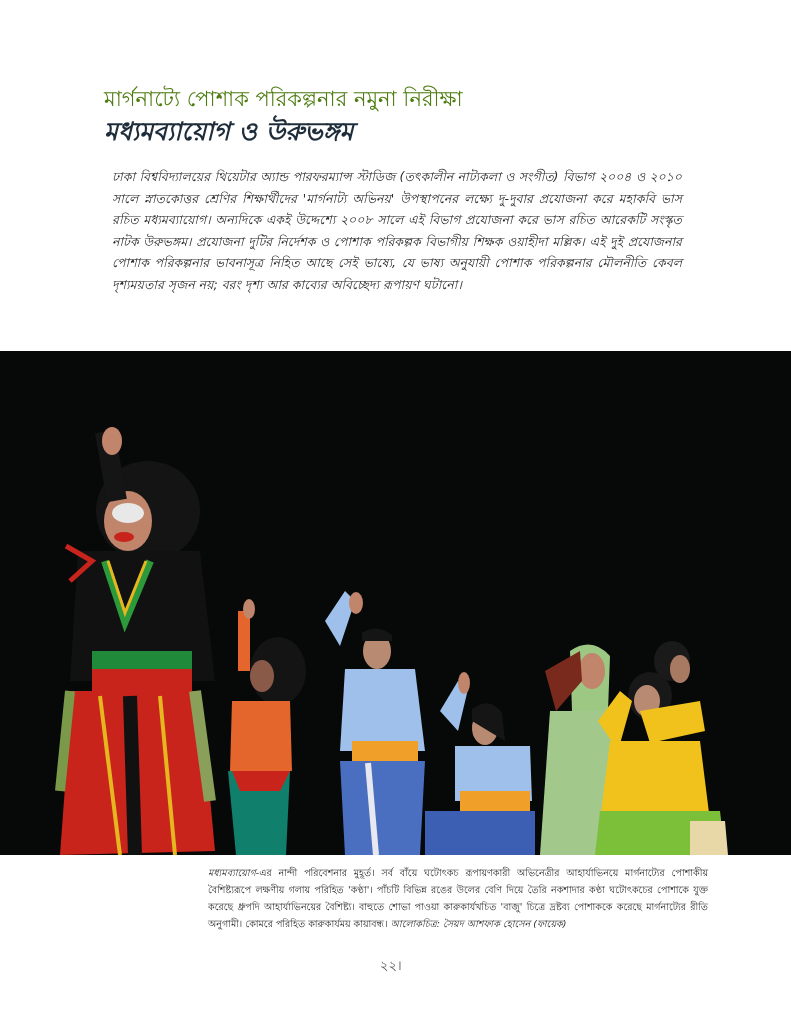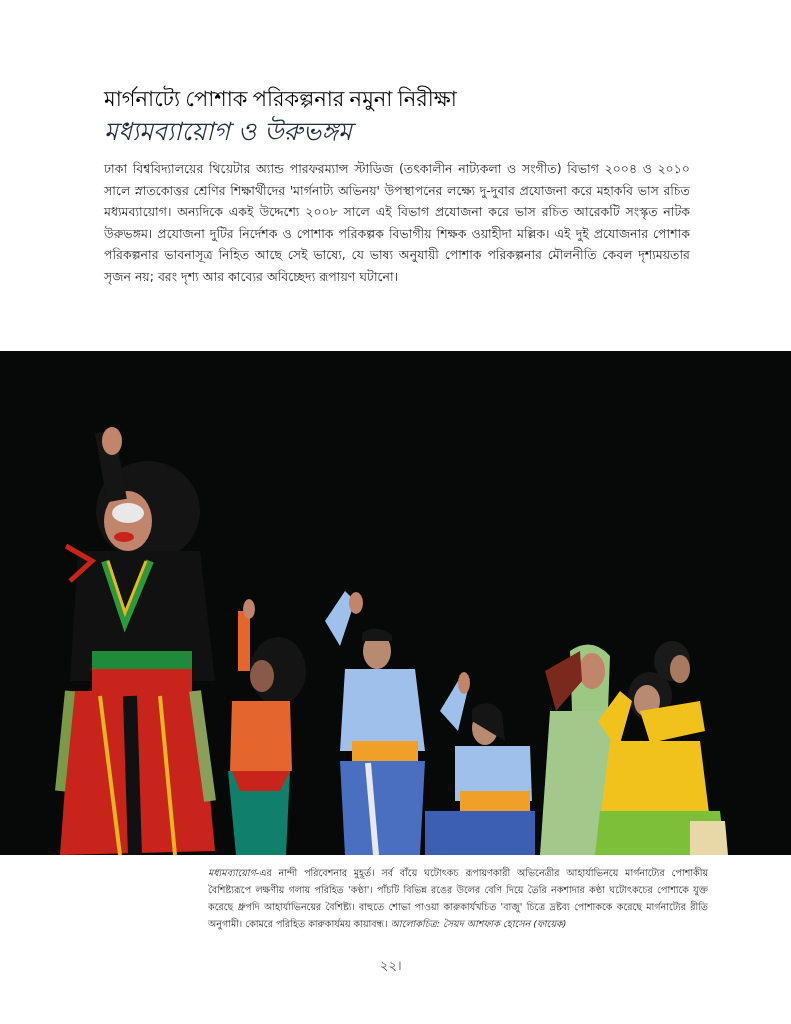--- a/index.html
+++ b/index.html
@@ -1,21 +1,21 @@
 <!DOCTYPE html>
 <html><head>
 <meta charset="utf-8">
 <style>
   html, body { margin:0; padding:0; background:#ffffff; }
   body { width:791px; height:1024px; position:relative; overflow:hidden;
          font-family:"DejaVu Sans", sans-serif; color:#1e1e1e; }
-  .subtitle { position:absolute; left:104px; top:86px; font-size:21px; color:#000000; line-height:26px; white-space:nowrap;font-family:Liberation Serif, serif; }
-  .title { position:absolute; left:104px; top:116px; font-size:25px; font-weight:normal; font-style:italic; color:#1f2d3a; line-height:32px; white-space:nowrap; }
+  .subtitle { position:absolute; left:104px; top:86px; font-size:21px; color:#4d7c0f; line-height:26px; white-space:nowrap; }
+  .title { position:absolute; left:104px; top:116px; font-size:25px; font-weight:bold; font-style:italic; color:#1f2d3a; line-height:32px; white-space:nowrap; }
   .body-text { position:absolute; left:104px; top:158px; width:586px; font-size:12.5px; line-height:21.5px; color:#2a2a2a; text-align:justify; }
-  .body-text p { margin:0; }
+  .body-text p { margin:8px;font-style:italic; }
   .photo { position:absolute; left:0; top:351px; width:791px; height:504px; background:#070808; overflow:hidden; }
   .photo svg { display:block; }
   .caption { position:absolute; left:208px; top:864px; width:500px; font-size:9.5px; line-height:17px; color:#2a2a2a; text-align:justify; }
   .caption i { }
   .page-num { position:absolute; left:380px; top:956px; font-size:13px; color:#555;text-align:right; }
 </style>
 </head>
 <body>
 
 <div class="subtitle">মার্গনাট্যে পোশাক পরিকল্পনার নমুনা নিরীক্ষা</div>

